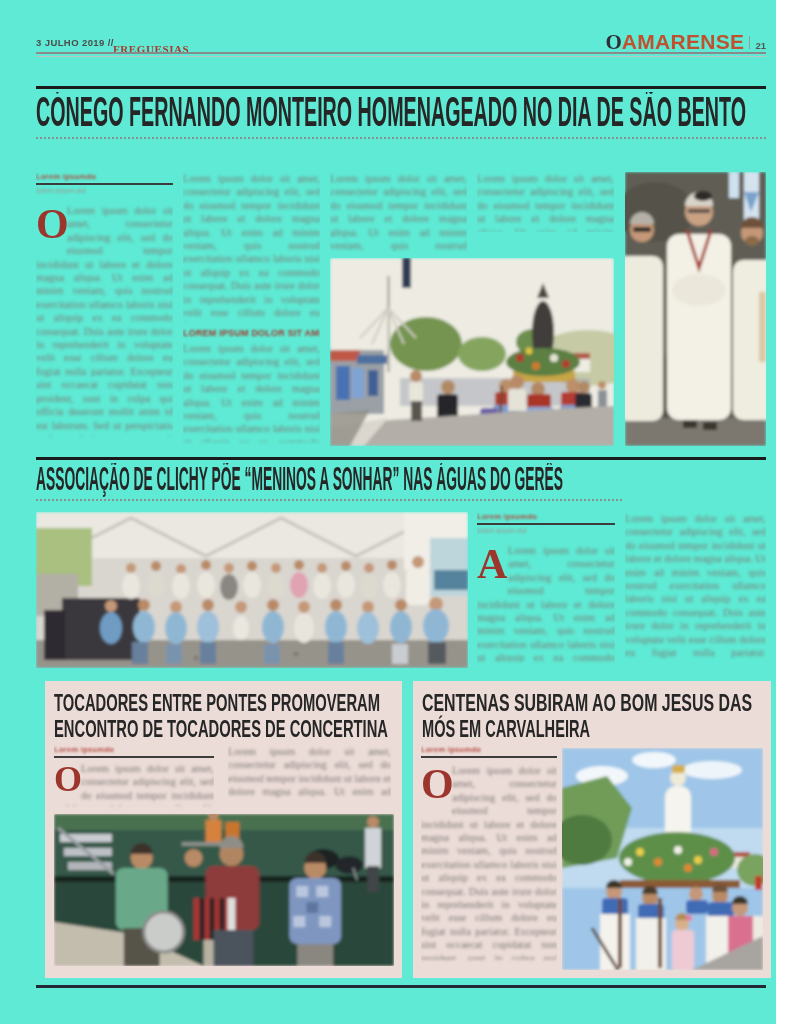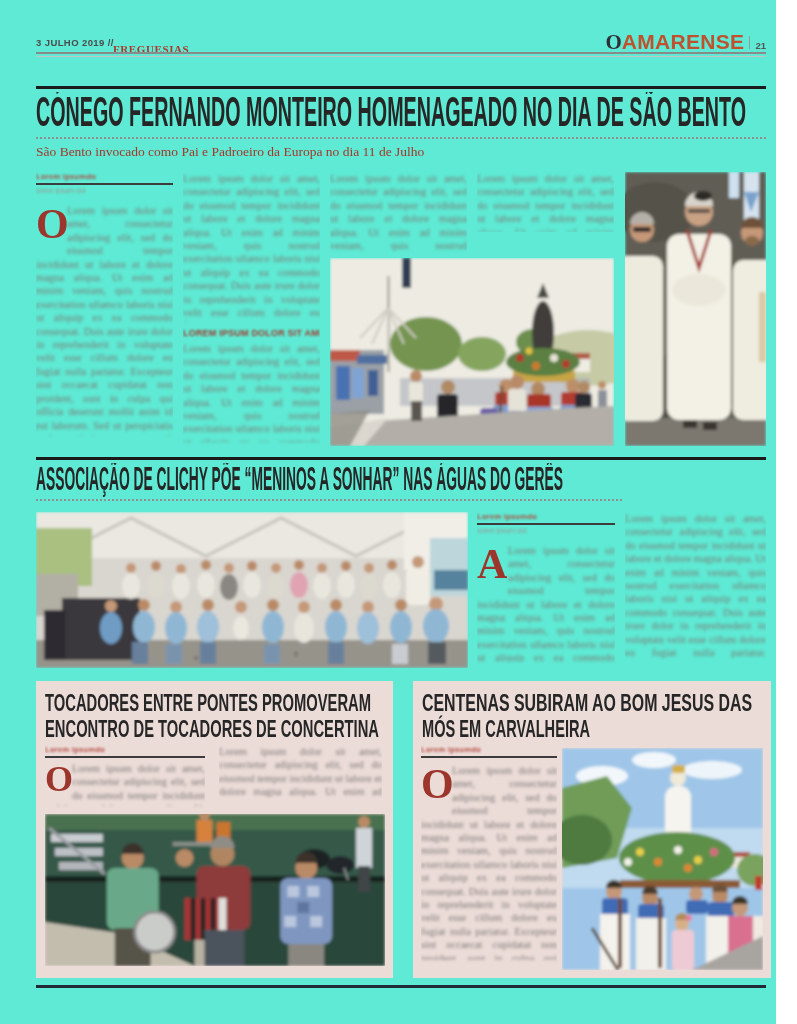--- a/index.html
+++ b/index.html
@@ -67,21 +67,20 @@
     <span class="mh-num">21</span>
   </div>
   <div class="abs rule-gray1" style="left:36px;top:52px;width:730px;"></div>
   <div class="abs rule-gray2" style="left:36px;top:55.5px;width:730px;"></div>
 
   <div class="abs rule-thick" style="left:36px;top:86px;width:730px;"></div>
   <svg class="abs headline-svg" style="left:36px;top:92px;" width="730" height="42" viewBox="0 0 730 42">
     <text x="0" y="34" font-size="42" textLength="710" lengthAdjust="spacingAndGlyphs">CÓNEGO FERNANDO MONTEIRO HOMENAGEADO NO DIA DE SÃO BENTO</text>
   </svg>
   <div class="abs rule-dotted" style="left:36px;top:137px;width:730px;"></div>
-  <div class="abs subtitle" style="left:36px;top:144px;width:520px;">São Bento invocado como Pai e Padroeiro da Europa no dia 11 de Julho</div>
 
   <div class="abs col" style="left:36px;top:172px;width:137px;height:274px;">
     <div class="byl">Lorem ipsumdo</div>
     <div class="byl-rule"></div>
     <div class="byl-sub">lorem ipsum dol</div>
     <div class="para" style="margin-top:10px;height:232px;">
       <span class="dropcap">O</span>
       <div class="btext" style="height:232px;"><span class="dc-spacer"></span><span>Lorem ipsum dolor sit amet, consectetur adipiscing elit, sed do eiusmod tempor incididunt ut labore et dolore magna aliqua. Ut enim ad minim veniam, quis nostrud exercitation ullamco laboris nisi ut aliquip ex ea commodo consequat. Duis aute irure dolor in reprehenderit in voluptate velit esse cillum dolore eu fugiat nulla pariatur. Excepteur sint occaecat cupidatat non proident, sunt in culpa qui officia deserunt mollit anim id est laborum. Sed ut perspiciatis unde omnis iste natus error sit voluptatem accusantium doloremque laudantium, totam rem aperiam, eaque ipsa quae ab illo inventore veritatis et quasi architecto beatae vitae dicta sunt explicabo. Nemo enim ipsam voluptatem quia voluptas sit aspernatur aut odit aut fugit, sed quia consequuntur magni dolores eos qui ratione voluptatem sequi nesciunt, neque porro quisquam est qui dolorem ipsum.</span></div>
     </div>
   </div>
@@ -286,21 +285,21 @@
     <div class="byl-sub">lorem ipsum dol</div>
     <div class="para" style="margin-top:10px;height:118px;">
       <span class="dropcap">A</span>
       <div class="btext" style="height:118px;"><span class="dc-spacer"></span><span>Lorem ipsum dolor sit amet, consectetur adipiscing elit, sed do eiusmod tempor incididunt ut labore et dolore magna aliqua. Ut enim ad minim veniam, quis nostrud exercitation ullamco laboris nisi ut aliquip ex ea commodo consequat. Duis aute irure dolor in reprehenderit in voluptate velit esse cillum dolore eu fugiat nulla pariatur. Excepteur sint occaecat cupidatat non proident, sunt in culpa qui officia deserunt mollit anim id est laborum. Sed ut perspiciatis unde omnis iste natus error sit voluptatem accusantium doloremque laudantium, totam rem aperiam, eaque ipsa quae ab illo inventore veritatis et quasi architecto beatae vitae dicta sunt explicabo. Nemo enim ipsam voluptatem quia voluptas sit aspernatur aut odit aut fugit, sed quia consequuntur magni dolores eos qui ratione voluptatem sequi nesciunt, neque porro quisquam est qui dolorem ipsum.</span></div>
     </div>
   </div>
   <div class="abs col" style="left:625px;top:512px;width:141px;height:148px;">
     <div class="btext" style="height:148px;">Lorem ipsum dolor sit amet, consectetur adipiscing elit, sed do eiusmod tempor incididunt ut labore et dolore magna aliqua. Ut enim ad minim veniam, quis nostrud exercitation ullamco laboris nisi ut aliquip ex ea commodo consequat. Duis aute irure dolor in reprehenderit in voluptate velit esse cillum dolore eu fugiat nulla pariatur. Excepteur sint occaecat cupidatat non proident, sunt in culpa qui officia deserunt mollit anim id est laborum. Sed ut perspiciatis unde omnis iste natus error sit voluptatem accusantium doloremque laudantium, totam rem aperiam, eaque ipsa quae ab illo inventore veritatis et quasi architecto beatae vitae dicta sunt explicabo. Nemo enim ipsam voluptatem quia voluptas sit aspernatur aut odit aut fugit, sed quia consequuntur magni dolores eos qui ratione voluptatem sequi nesciunt, neque porro quisquam est qui dolorem ipsum.</div>
   </div>
 
-  <div class="abs panel" style="left:36px;top:681px;width:357px;height:297px;text-decoration:underline;">
+  <div class="abs panel" style="left:45px;top:681px;width:357px;height:297px;text-decoration:underline;">
     <svg class="abs headline-svg" style="left:9px;top:9px;" width="340" height="52" viewBox="0 0 340 52">
       <text x="0" y="21" font-size="24" textLength="326" lengthAdjust="spacingAndGlyphs">TOCADORES ENTRE PONTES PROMOVERAM</text>
       <text x="0" y="47" font-size="24" textLength="334" lengthAdjust="spacingAndGlyphs">ENCONTRO DE TOCADORES DE CONCERTINA</text>
     </svg>
     <div class="abs col" style="left:9px;top:64px;width:160px;height:67px;">
       <div class="byl">Lorem ipsumdo</div>
       <div class="byl-rule"></div>
       <div class="para" style="margin-top:4px;height:44px;">
         <span class="dropcap" style="font-size:36px;line-height:32px;">O</span>
         <div class="btext" style="height:44px;"><span class="dc-spacer" style="width:27px;height:36px;"></span><span>Lorem ipsum dolor sit amet, consectetur adipiscing elit, sed do eiusmod tempor incididunt ut labore et dolore magna aliqua. Ut enim ad minim veniam, quis nostrud exercitation ullamco laboris nisi ut aliquip ex ea commodo consequat. Duis aute irure dolor in reprehenderit in voluptate velit esse cillum dolore eu fugiat nulla pariatur. Excepteur sint occaecat cupidatat non proident, sunt in culpa qui officia deserunt mollit anim id est laborum. Sed ut perspiciatis unde omnis iste natus error sit voluptatem accusantium doloremque laudantium, totam rem aperiam, eaque ipsa quae ab illo inventore veritatis et quasi architecto beatae vitae dicta sunt explicabo. Nemo enim ipsam voluptatem quia voluptas sit aspernatur aut odit aut fugit, sed quia consequuntur magni dolores eos qui ratione voluptatem sequi nesciunt, neque porro quisquam est qui dolorem ipsum.</span></div>

